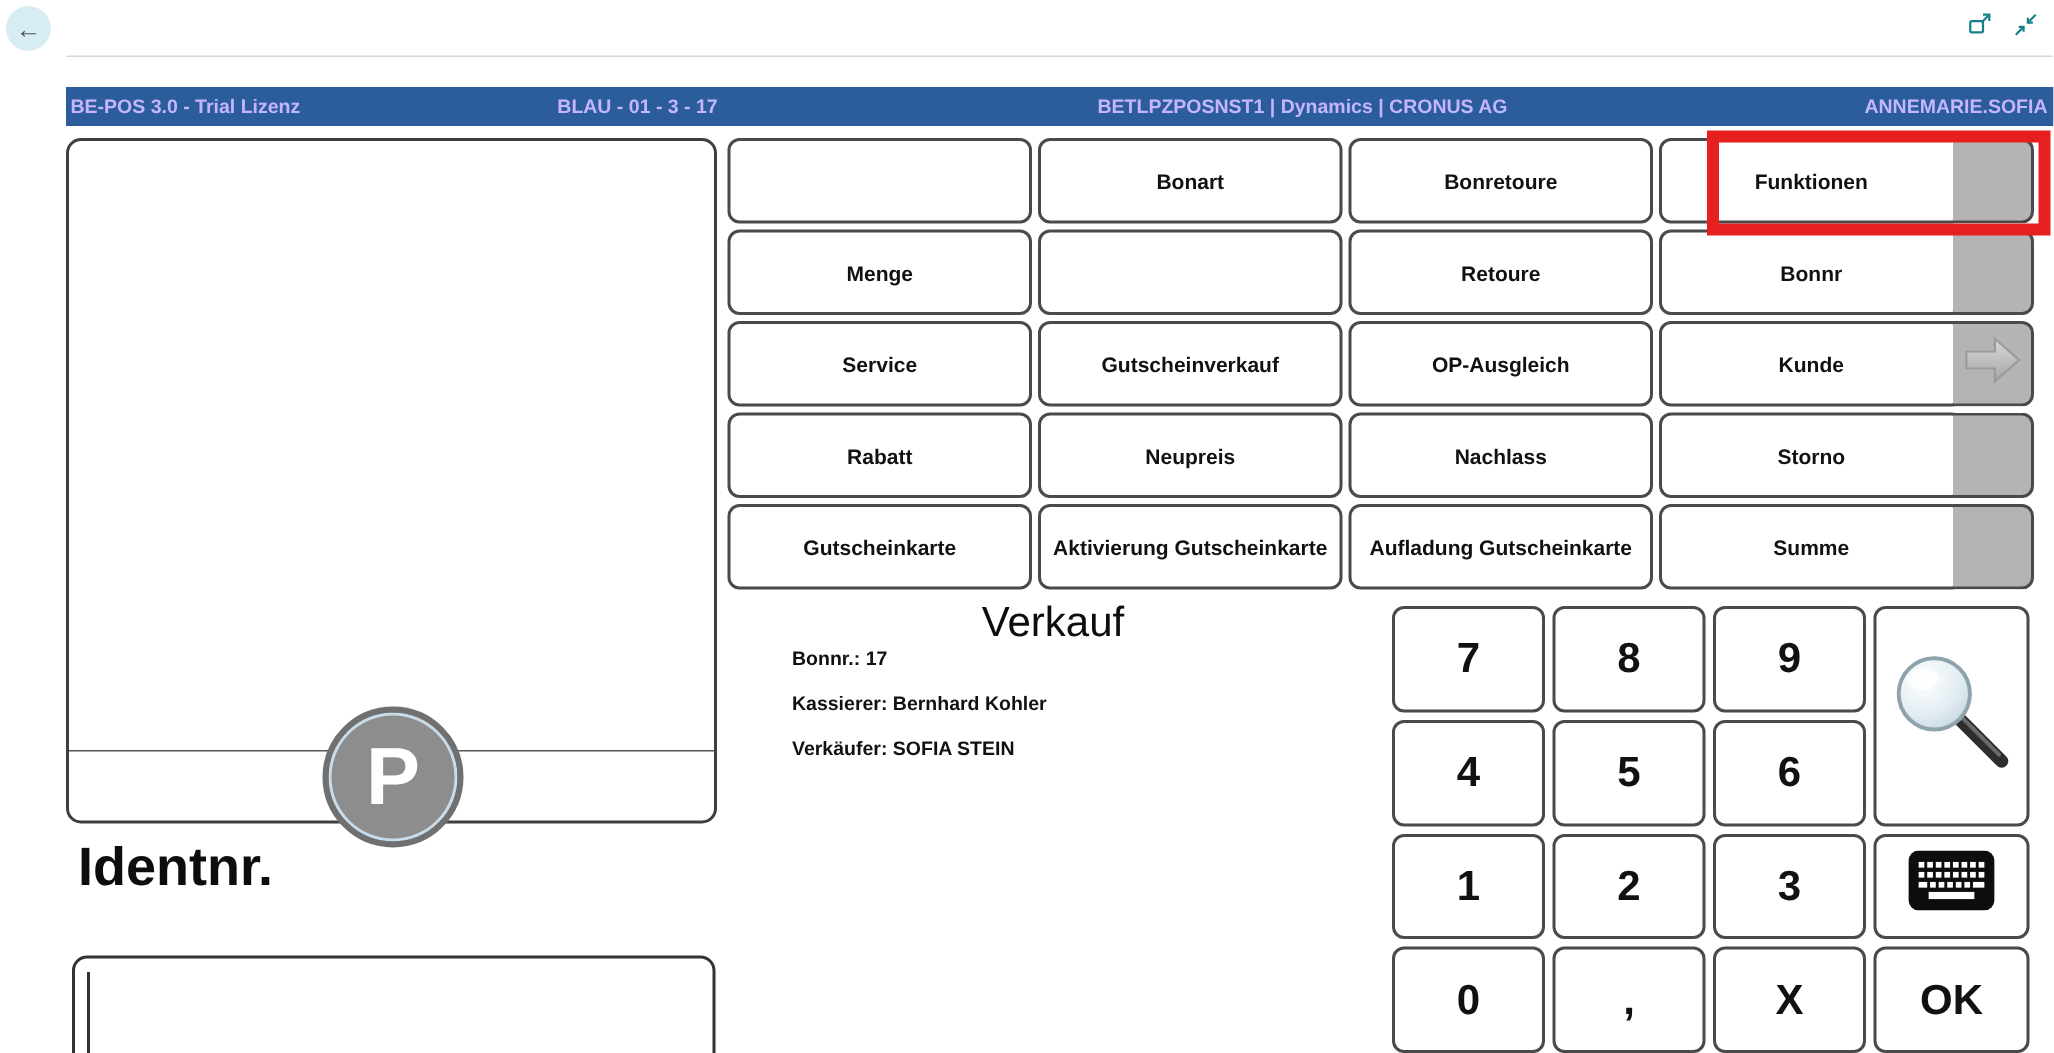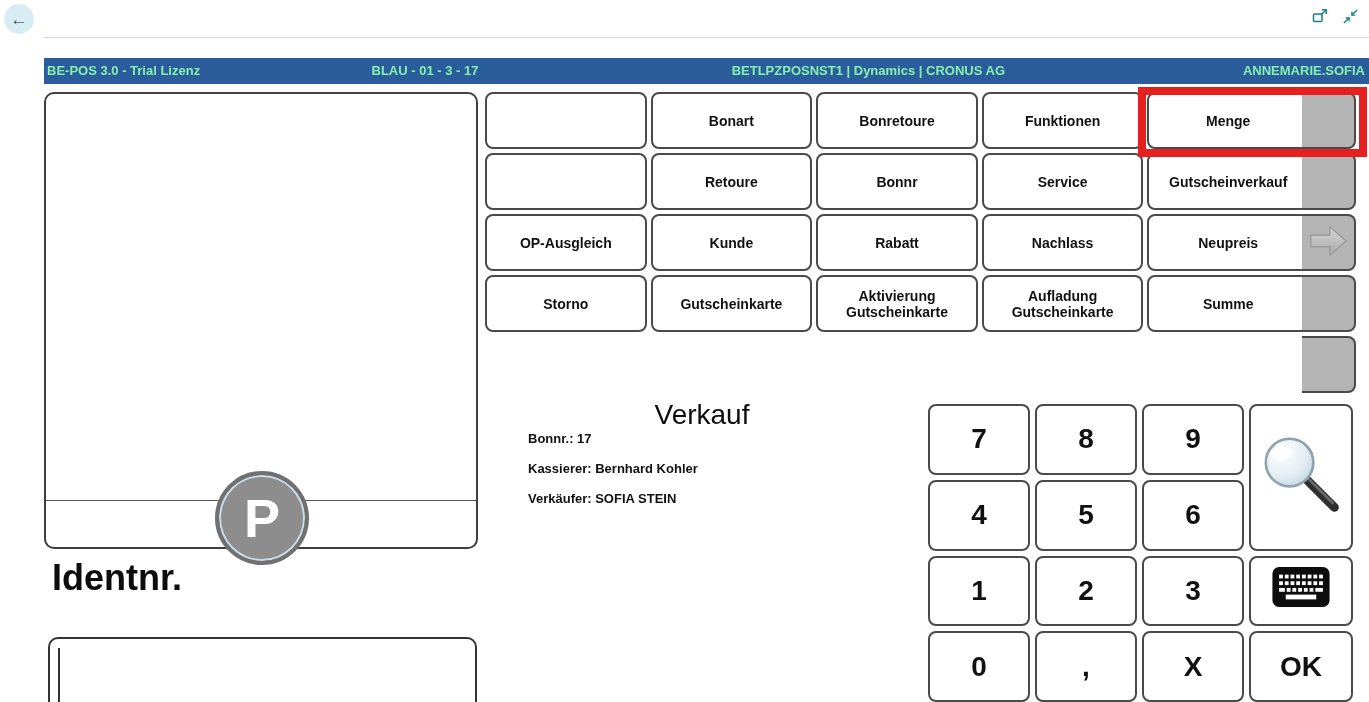--- a/index.html
+++ b/index.html
@@ -17,21 +17,21 @@
     border-radius:50%;background:#d8edf3;border:none;
     display:flex;align-items:center;justify-content:center;
     font-size:17px;color:#4a5a60;cursor:pointer;line-height:1;
   }
   .top-icons{position:absolute;right:10px;top:8px;display:flex;gap:14px;}
   .top-icons svg{display:block;cursor:pointer;}
   .top-separator{position:absolute;left:44px;top:37px;width:1325px;height:1px;background:#d7d7d7;}
   
   .header-bar{
     position:absolute;left:44px;top:58px;width:1325px;height:26px;
-    background:#2b5d9d;color:#86efac;font-size:13px;font-weight:700;
+    background:#2b5d9d;color:#c4b5fd;font-size:13px;font-weight:700;
   }
   .header-bar span{position:absolute;top:0;line-height:26px;white-space:nowrap;}
   .hdr-title{left:3px;}
   .hdr-register{left:281px;width:200px;text-align:center;}
   .hdr-env{left:661px;width:300px;text-align:right;}
   .hdr-user{right:4px;}
   
   .receipt-panel{
     position:absolute;left:44px;top:92px;width:434px;height:457px;
     border:2px solid #3f3f3f;border-radius:10px;background:#fff;box-sizing:border-box;
@@ -50,21 +50,21 @@
   
   .entry-label{position:absolute;left:52px;top:557px;font-size:36px;font-weight:700;color:#0d0d0d;}
   .entry-input{
     position:absolute;left:48px;top:637px;width:429px;height:92px;
     border:2px solid #333;border-radius:10px;background:#fff;box-sizing:border-box;
   }
   .entry-caret{position:absolute;left:8px;top:9px;width:2px;height:55px;background:#333;}
   
   .func-grid{
     position:absolute;left:485px;top:92px;width:824px;height:301px;
-    display:grid;grid-template-columns:repeat(5,1fr);grid-template-rows:repeat(5,1fr);
+    display:grid;grid-template-columns:repeat(4,1fr);grid-template-rows:repeat(5,1fr);
     gap:4px;
   }
   .func-btn{
     background:#fff;border:2px solid #4a4a4a;border-radius:8px;
     display:flex;align-items:center;justify-content:center;
     font-family:inherit;font-size:14px;font-weight:700;color:#111;
     cursor:pointer;padding:0 4px;text-align:center;
   }
   
   .pager-cell{
@@ -155,22 +155,22 @@
   <button class="func-btn"></button>
   <button class="func-btn">Retoure</button>
   <button class="func-btn">Bonnr</button>
 
   <button class="func-btn">Service</button>
   <button class="func-btn">Gutscheinverkauf</button>
   <button class="func-btn">OP-Ausgleich</button>
   <button class="func-btn">Kunde</button>
 
   <button class="func-btn">Rabatt</button>
+  <button class="func-btn">Neupreis</button>
   <button class="func-btn">Nachlass</button>
-  <button class="func-btn">Neupreis</button>
   <button class="func-btn">Storno</button>
 
   <button class="func-btn">Gutscheinkarte</button>
   <button class="func-btn">Aktivierung Gutscheinkarte</button>
   <button class="func-btn">Aufladung Gutscheinkarte</button>
   <button class="func-btn">Summe</button>
 </div>
 
 <div class="pager-cell pager-r0"></div>
 <div class="pager-cell pager-r1"></div>

